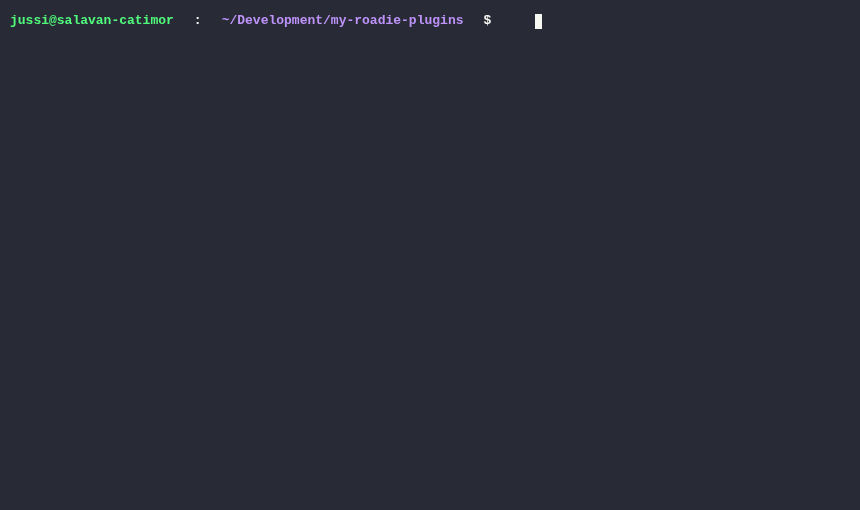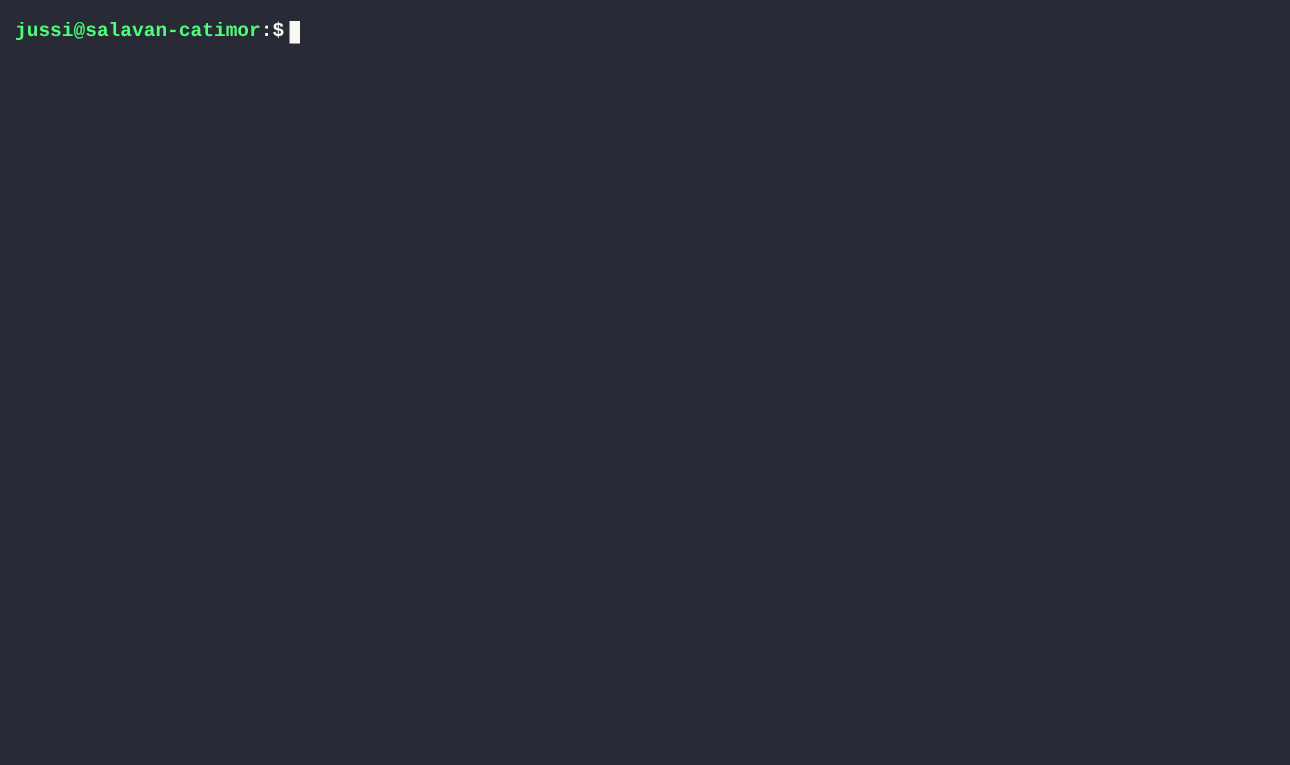--- a/index.html
+++ b/index.html
@@ -1,18 +1,19 @@
 <!DOCTYPE html>
 <html><head>
   <meta charset="utf-8">
   <style>
     * {
       margin: 0;
       padding: 0;
       box-sizing: border-box;
+      gap: 20px;
     }
     body {
       width: 860px;
       height: 510px;
       background-color: #282a36;
       font-family: 'Menlo', 'Monaco', 'Consolas', 'Courier New', monospace;
       font-size: 13px;
       font-weight: bold;
       line-height: 1.4;
       padding: 12px 10px;
@@ -52,16 +53,16 @@
       font-size: inherit;
       font-weight: inherit;
       caret-color: transparent;
       width: 0;
     }
   </style>
 </head>
 <body>
 
 <div class="terminal-line">
-  <span class="user-host">jussi@salavan-catimor</span><span class="colon">:</span><span class="dollar">$</span>
+  <span class="user-host">jussi@salavan-catimor</span><span class="colon">:</span><span class="path">~/Development/my-roadie-plugins</span><span class="dollar">$</span>
   <input type="text" class="command-input" value="" style="">
   <span class="cursor"></span>
 </div>
 
 </body></html>

